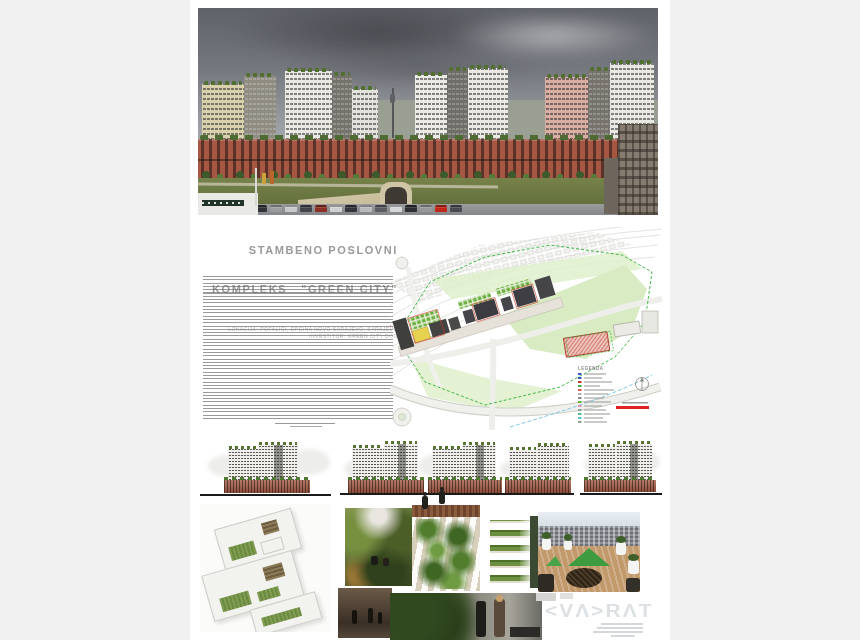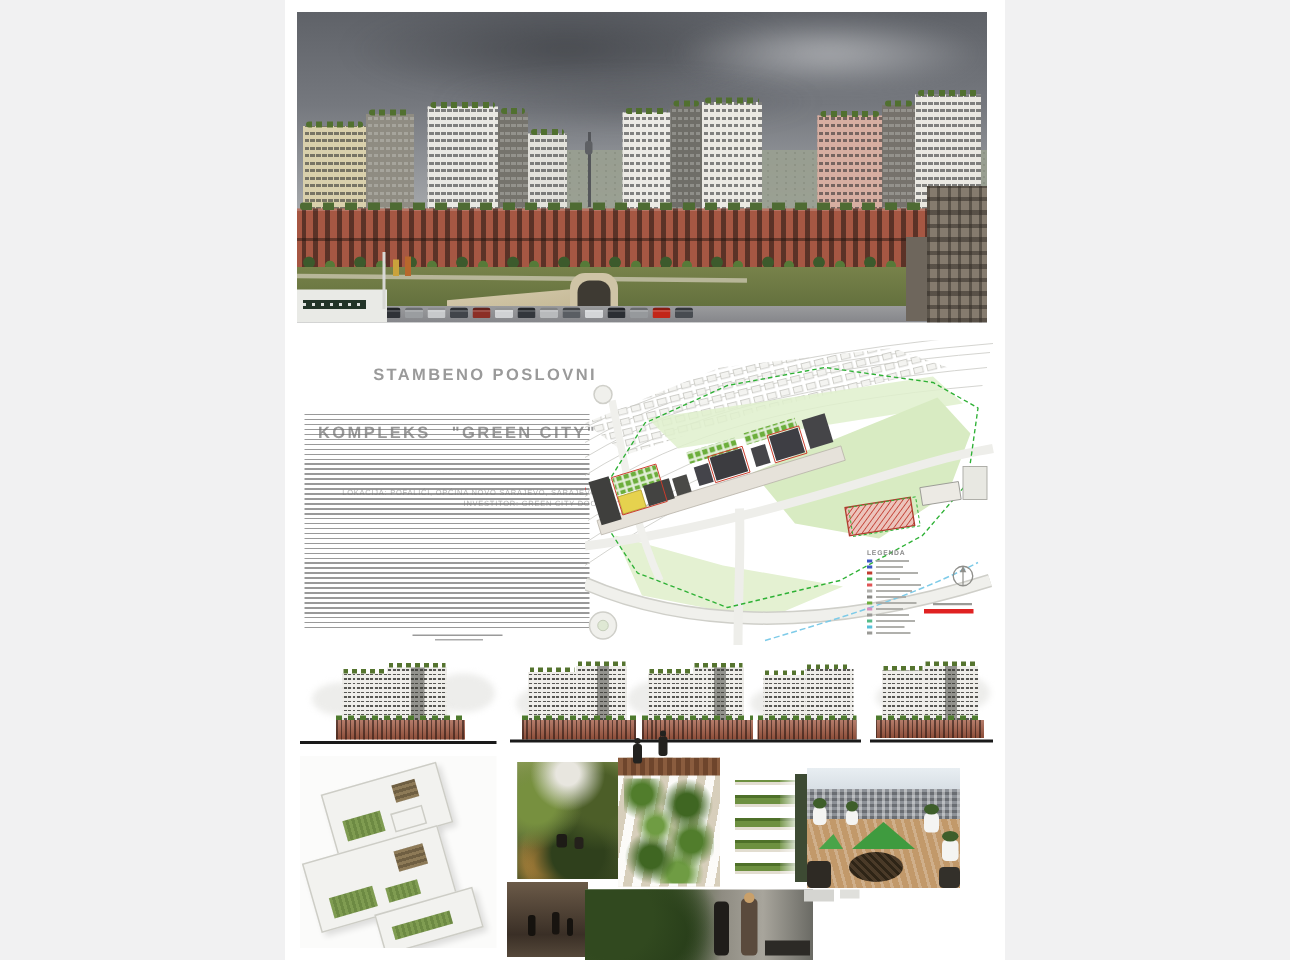--- a/index.html
+++ b/index.html
@@ -372,15 +372,22 @@
       <div class="plnt" style="left:90px;top:48px;width:11px;height:14px;"></div>
       <div class="plnt" style="left:26px;top:28px;width:8px;height:10px;"></div>
       <div class="abs" style="left:28px;top:56px;width:36px;height:20px;border-radius:50%;
            background:repeating-linear-gradient(45deg,#4a3a28 0 2px,#2e2416 2px 4px);"></div>
       <div class="abs" style="left:0;top:62px;width:16px;height:18px;background:#2e2a24;border-radius:3px;"></div>
       <div class="abs" style="left:88px;top:66px;width:14px;height:14px;background:#33302a;border-radius:3px;"></div>
     </div>
     <div class="abs" style="left:346px;top:593px;width:20px;height:8px;background:#d5d5d1;"></div>
     <div class="abs" style="left:370px;top:593px;width:13px;height:6px;background:#e0e0dc;"></div>
 
+    <div class="abs" style="left:355px;top:601px;width:115px;height:38px;">
+      <div id="logo-text">&lt;VΛ&gt;RΛT</div>
+      <div class="logoline" style="left:56px;top:22px;width:42px;"></div>
+      <div class="logoline" style="left:52px;top:26px;width:46px;"></div>
+      <div class="logoline" style="left:48px;top:30px;width:50px;"></div>
+      <div class="logoline" style="left:66px;top:34px;width:24px;"></div>
+    </div>
   </div>
 
 </div>
 
 </body></html>

